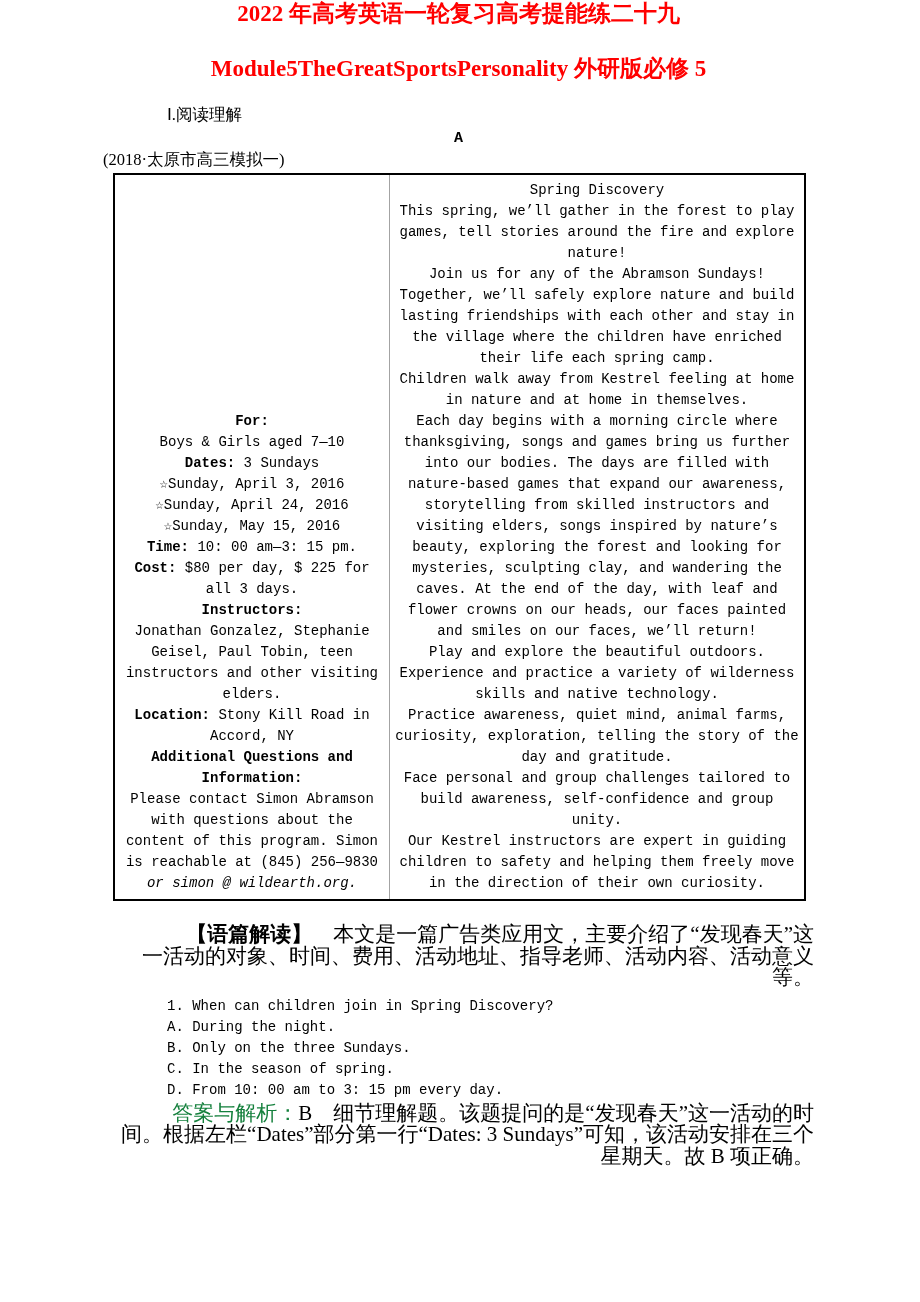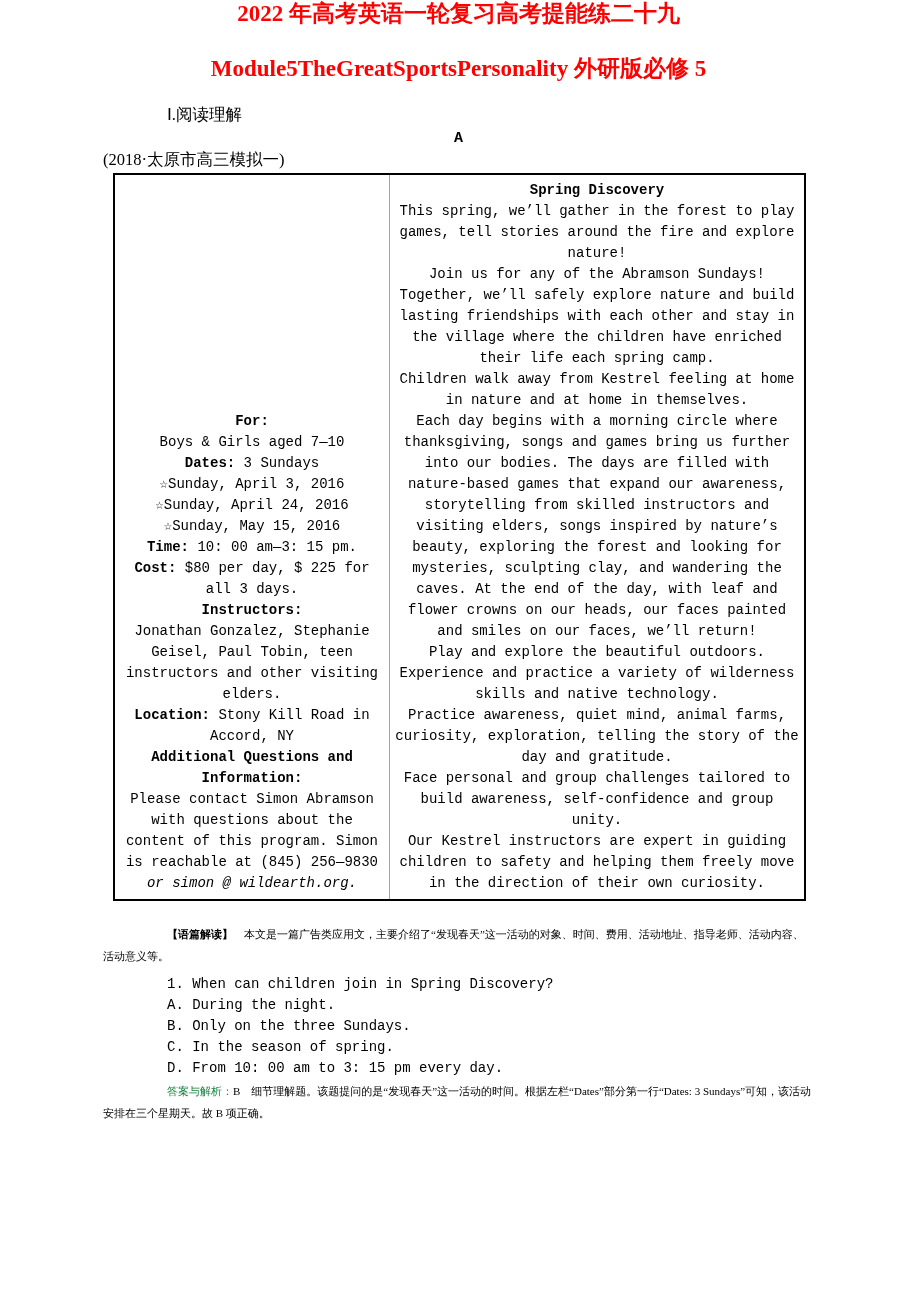--- a/index.html
+++ b/index.html
@@ -40,25 +40,26 @@
     padding: 5px 4px;
   }
   .ad-cell-left {
     width: 275px; flex: 0 0 275px;
     border-right: 1px solid #a3a3a3;
     display: flex; flex-direction: column; justify-content: flex-end;
   }
   .ad-cell-right { flex: 1 1 auto; }
   .ad-line b { font-weight: bold; }
   .ad-line i { font-style: italic; }
-  .ad-title { font-weight: bold; }
+  .ad-title { font-weight: normal; }
 
   .cn-para {
-    font-size: 11px; line-height: 21.5px;
+    font-size: 21px; line-height: 21.5px;
     text-indent: 64px;
+    text-align: right;
   }
   .analysis-para { margin-top: 23px; }
   .analysis-para b { font-weight: bold; }
 
   .q-line {
     font-family: "Liberation Mono", "DejaVu Sans Mono", monospace;
     font-size: 14px; line-height: 21px;
     margin-left: 64px;
   }
   .q-stem { margin-top: 7px; }

